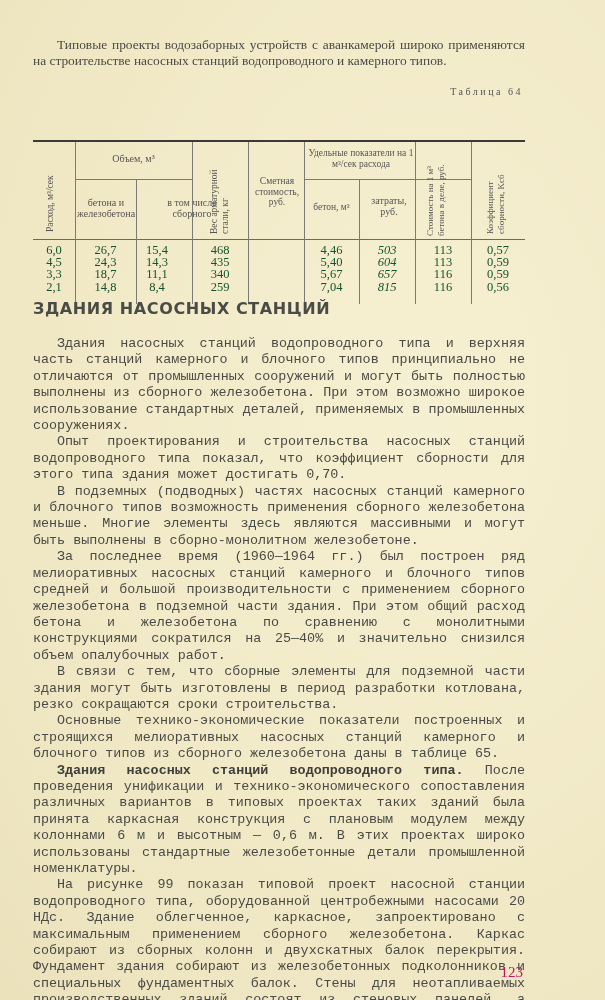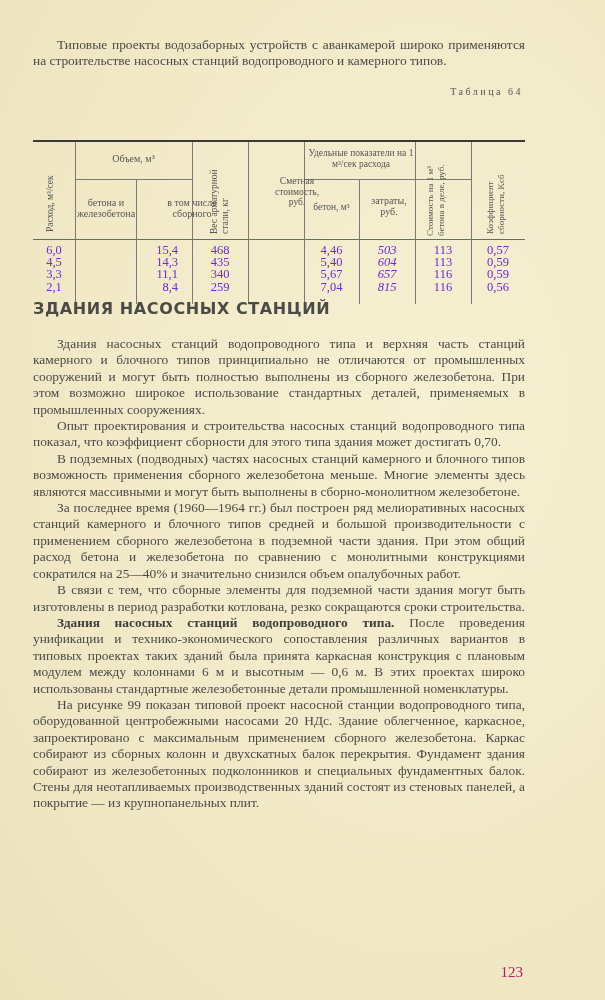--- a/index.html
+++ b/index.html
@@ -31,30 +31,30 @@
   .rule-sub { position: absolute; height: 1px; background: #7a7a76; top: 39px; }
   .vline { position: absolute; width: 1px; background: #7a7a76; top: 2px; height: 162px; }
   .hcell { position: absolute; font-size: 10px; line-height: 10.5px; text-align: center; color: #555; }
   .vcell {
     position: absolute; font-size: 9.5px; line-height: 10.5px; color: #555;
     writing-mode: vertical-rl; transform: rotate(180deg);
     text-align: left; white-space: pre-line;
   }
   .col {
     position: absolute; top: 104px; font-size: 12.5px; line-height: 12.2px;
-    text-align: center; color: #6d28d9;
+    text-align: center; color: #14532d;
   }
   .col span { display: block; }
   .heading {
     position: absolute; left: 33px; top: 299px;
     font-family: "DejaVu Sans", sans-serif; font-weight: bold;
     font-size: 16px; letter-spacing: 0.6px; color: #4a4a46;
   }
   #body-text { top: 336px; }
-  #body-text p { margin: 0; text-indent: 24px; text-align: justify; }
+  #body-text p { margin: 0; text-indent: 24px; text-align: justify; font-family: Liberation Mono, monospace; }
   #body-text b { color: #3e3e3a; }
   .page-number { position: absolute; right: 82px; top: 964px; font-size: 15px; color: #be185d; }
 </style>
 </head>
 <body>
 
 <div class="page">
 
   <p class="para indent" id="intro">Типовые проекты водозаборных устройств с аванкамерой широко применяются на строительстве насосных станций водопроводного и камерного типов.</p>
 
@@ -73,34 +73,40 @@
     <div class="vline" style="left:271px;"></div>
     <div class="vline" style="left:326px; top:40px; height:124px;"></div>
     <div class="vline" style="left:382px;"></div>
     <div class="vline" style="left:438px;"></div>
 
     <div class="vcell" style="left:12px; top:12px; height:80px;">Расход, м³/сек</div>
     <div class="hcell" style="left:42px; width:117px; top:14px; font-size:10px;">Объем, м³</div>
     <div class="hcell" style="left:44px; width:58px; top:58px;">бетона и железобетона</div>
     <div class="hcell" style="left:105px; width:54px; top:58px;padding-left:27px;">в том числе сборного</div>
     <div class="vcell" style="left:176px; top:6px; height:88px;">Вес арматурной стали, кг</div>
-    <div class="hcell" style="left:217px; width:54px; top:36px; font-size:9.5px;padding-left:20px;">Сметная стоимость, руб.</div>
+    <div class="hcell" style="left:217px; width:54px; top:36px; font-size:9.5px;">Сметная стоимость, руб.</div>
     <div class="hcell" style="left:273px; width:110px; top:8px; font-size:9.5px;">Удельные показатели на 1 м³/сек расхода</div>
     <div class="hcell" style="left:271px; width:55px; top:62px; font-size:9.5px;">бетон, м³</div>
     <div class="hcell" style="left:330px; width:52px; top:56px;">затраты, руб.</div>
     <div class="vcell" style="left:392px; top:4px; height:92px; font-size:9px;">Стоимость на 1 м³ бетона в деле, руб.</div>
     <div class="vcell" style="left:452px; top:12px; height:82px; font-size:9px;">Коэффициент сборности, Kсб</div>
 
     <div class="col" style="left:0; width:42px;">
       <span>6,0</span>
       <span>4,5</span>
       <span>3,3</span>
       <span>2,1</span>
     </div>
-    <div class="col" style="left:103px; width:56px; text-align:right; padding-right:0;">
+    <div class="col" style="left:42px; width:61px;">
+      <span>26,7</span>
+      <span>24,3</span>
+      <span>18,7</span>
+      <span>14,8</span>
+    </div>
+    <div class="col" style="left:103px; width:56px; padding-right:0;">
       <span style="padding-right:14px;">15,4</span>
       <span style="padding-right:14px;">14,3</span>
       <span style="padding-right:14px;">11,1</span>
       <span style="padding-right:14px;">8,4</span>
     </div>
     <div class="col" style="left:159px; width:56px;">
       <span>468</span>
       <span>435</span>
       <span>340</span>
       <span>259</span>
@@ -132,18 +138,19 @@
   </div>
 
   <div class="heading">ЗДАНИЯ НАСОСНЫХ СТАНЦИЙ</div>
 
   <div class="para" id="body-text">
     <p>Здания насосных станций водопроводного типа и верхняя часть станций камерного и блочного типов принципиально не отличаются от промышленных сооружений и могут быть полностью выполнены из сборного железобетона. При этом возможно широкое использование стандартных деталей, применяемых в промышленных сооружениях.</p>
     <p>Опыт проектирования и строительства насосных станций водопроводного типа показал, что коэффициент сборности для этого типа здания может достигать 0,70.</p>
     <p>В подземных (подводных) частях насосных станций камерного и блочного типов возможность применения сборного железобетона меньше. Многие элементы здесь являются массивными и могут быть выполнены в сборно-монолитном железобетоне.</p>
     <p>За последнее время (1960—1964 гг.) был построен ряд мелиоративных насосных станций камерного и блочного типов средней и большой производительности с применением сборного железобетона в подземной части здания. При этом общий расход бетона и железобетона по сравнению с монолитными конструкциями сократился на 25—40% и значительно снизился объем опалубочных работ.</p>
     <p>В связи с тем, что сборные элементы для подземной части здания могут быть изготовлены в период разработки котлована, резко сокращаются сроки строительства.</p>
+    <p>Основные технико-экономические показатели построенных и строящихся мелиоративных насосных станций камерного и блочного типов из сборного железобетона даны в таблице 65.</p>
     <p><b>Здания насосных станций водопроводного типа.</b> <span>После проведения унификации и технико-экономического сопоставления различных вариантов в типовых проектах таких зданий была принята каркасная конструкция с плановым модулем между колоннами 6 м и высотным — 0,6 м. В этих проектах широко использованы стандартные железобетонные детали промышленной номенклатуры.</span></p>
     <p>На рисунке 99 показан типовой проект насосной станции водопроводного типа, оборудованной центробежными насосами 20 НДс. Здание облегченное, каркасное, запроектировано с максимальным применением сборного железобетона. Каркас собирают из сборных колонн и двухскатных балок перекрытия. Фундамент здания собирают из железобетонных подколонников и специальных фундаментных балок. Стены для неотапливаемых производственных зданий состоят из стеновых панелей, а покрытие — из крупнопанельных плит.</p>
   </div>
 
   <div class="page-number">123</div>
 </div>
 
 </body></html>

